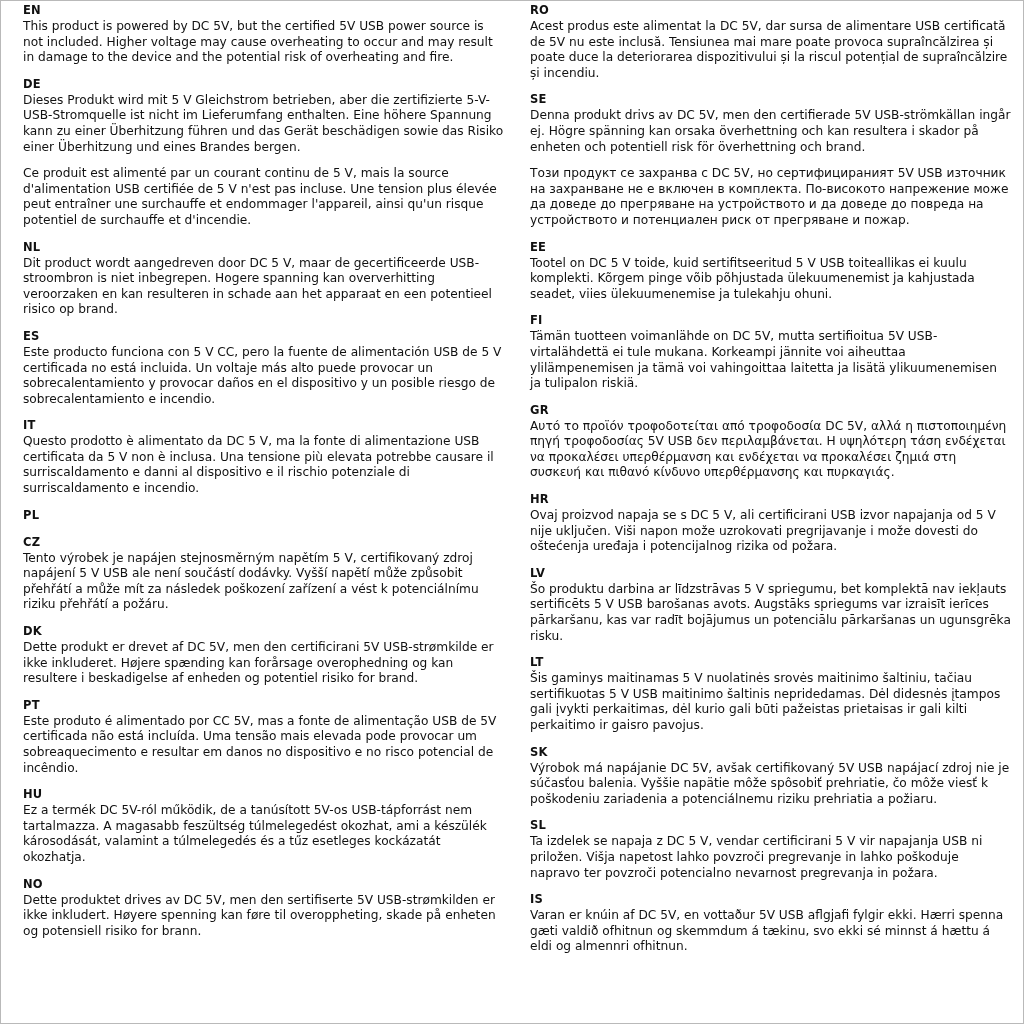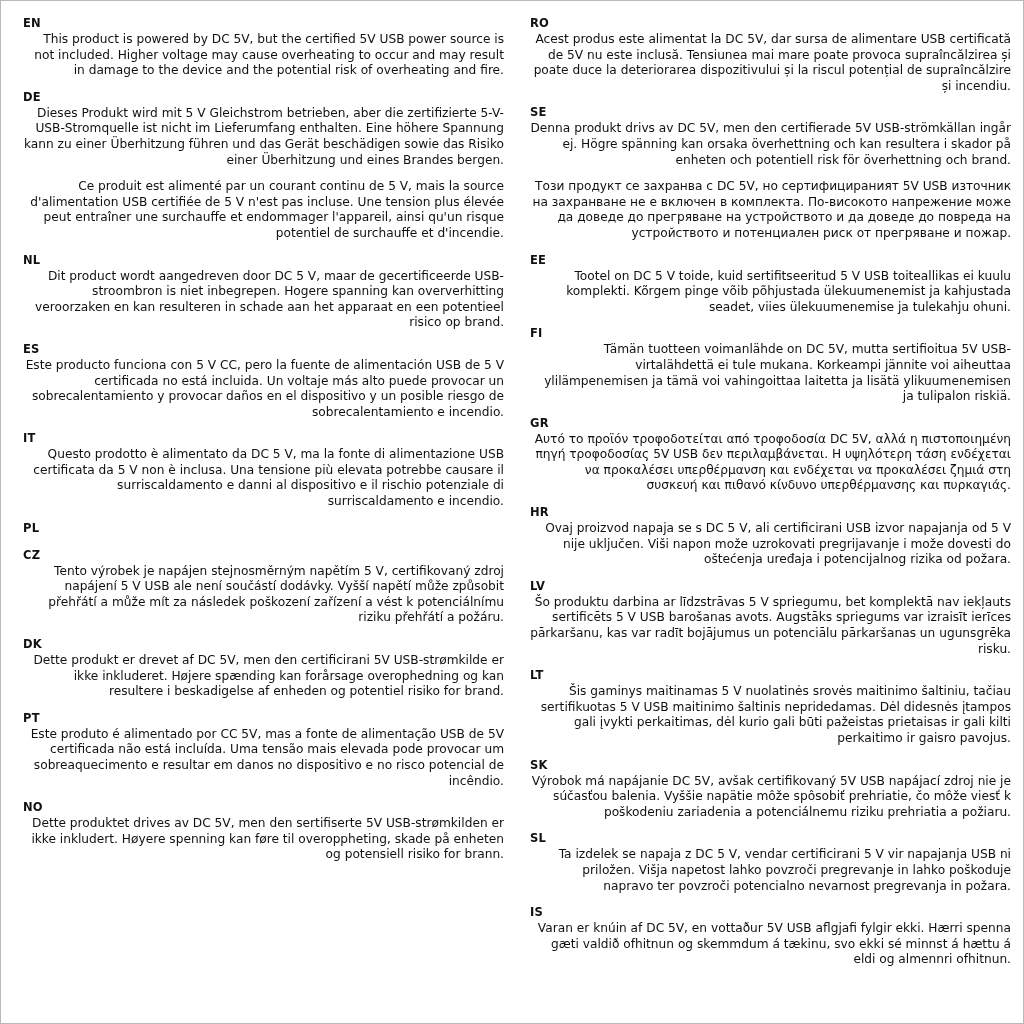--- a/index.html
+++ b/index.html
@@ -19,21 +19,21 @@
     width: 1024px;
     height: 1024px;
     box-sizing: border-box;
     border: 1px solid #b9b9b9;
     background: #ffffff;
   }
   .columns {
     display: flex;
     flex-direction: row;
     gap: 26px;
-    padding: 15px 22px 10px 22px;
+    padding: 2px 22px 10px 22px;
     box-sizing: border-box;
     height: 100%;
   }
   .column {
     width: 481px;
     flex: 0 0 481px;
     display: flex;
     flex-direction: column;
   }
   .entry {
@@ -44,21 +44,21 @@
     font-weight: bold;
     letter-spacing: 0.2px;
     line-height: 14px;
     margin-bottom: 2px;
     color: #111111;
   }
   .lang-text {
     font-size: 12.2px;
     line-height: 15.6px;
     color: #111111;
-    text-align: right;
+    text-align: left;
     word-spacing: 0px;
   }
 </style>
 </head>
 <body>
 
 <div class="page">
   <div class="columns">
 
     <div class="column">
@@ -92,20 +92,24 @@
         <div class="lang-code">CZ</div>
         <div class="lang-text">Tento výrobek je napájen stejnosměrným napětím 5 V, certifikovaný zdroj napájení 5 V USB ale není součástí dodávky. Vyšší napětí může způsobit přehřátí a může mít za následek poškození zařízení a vést k potenciálnímu riziku přehřátí a požáru.</div>
       </div>
       <div class="entry">
         <div class="lang-code">DK</div>
         <div class="lang-text">Dette produkt er drevet af DC 5V, men den certificirani 5V USB-strømkilde er ikke inkluderet. Højere spænding kan forårsage overophedning og kan resultere i beskadigelse af enheden og potentiel risiko for brand.</div>
       </div>
       <div class="entry">
         <div class="lang-code">PT</div>
         <div class="lang-text">Este produto é alimentado por CC 5V, mas a fonte de alimentação USB de 5V certificada não está incluída. Uma tensão mais elevada pode provocar um sobreaquecimento e resultar em danos no dispositivo e no risco potencial de incêndio.</div>
+      </div>
+      <div class="entry">
+        <div class="lang-code">HU</div>
+        <div class="lang-text">Ez a termék DC 5V-ról működik, de a tanúsított 5V-os USB-tápforrást nem tartalmazza. A magasabb feszültség túlmelegedést okozhat, ami a készülék károsodását, valamint a túlmelegedés és a tűz esetleges kockázatát okozhatja.</div>
       </div>
       <div class="entry">
         <div class="lang-code">NO</div>
         <div class="lang-text">Dette produktet drives av DC 5V, men den sertifiserte 5V USB-strømkilden er ikke inkludert. Høyere spenning kan føre til overoppheting, skade på enheten og potensiell risiko for brann.</div>
       </div>
     </div>
 
     <div class="column">
       <div class="entry">
         <div class="lang-code">RO</div>

